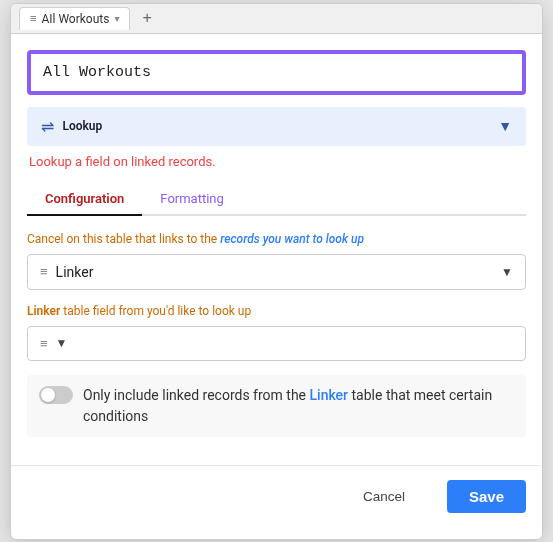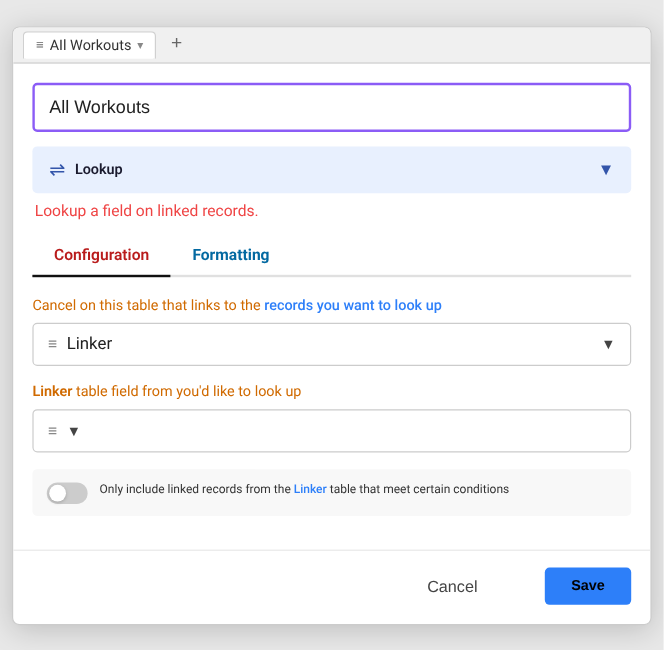--- a/index.html
+++ b/index.html
@@ -57,27 +57,28 @@
       font-size: 16px;
       color: #666;
       cursor: pointer;
       padding: 2px 6px;
     }
     .modal-body {
       padding: 16px;
     }
     .field-name-input {
       width: 100%;
-      border: 2px solid #8b5cf6;
+      border: 4px solid #8b5cf6;
       border-radius: 4px;
       padding: 10px 12px;
       font-size: 15px;
       color: #222;
       outline: none;
       margin-bottom: 12px;
+      font-family: Liberation Mono, monospace;
     }
     .lookup-header {
       background: #e8f0fe;
       border-radius: 4px;
       padding: 10px 14px;
       display: flex;
       align-items: center;
       justify-content: space-between;
       margin-bottom: 8px;
     }
@@ -107,38 +108,39 @@
     }
     .tabs-row {
       display: flex;
       border-bottom: 2px solid #e0e0e0;
       margin-bottom: 16px;
     }
     .tab {
       padding: 8px 18px;
       font-size: 13px;
       cursor: pointer;
-      color: #0369a1;
+      color: #8b5cf6;
       border-bottom: 2px solid transparent;
       margin-bottom: -2px;
-      font-weight: 700;
+      font-weight: 400;
     }
     .tab.active {
       color: #b91c1c;
       border-bottom: 2px solid #111;
       font-weight: 600;
     }
     .section-label {
       font-size: 12px;
       color: #d06a00;
       margin-bottom: 8px;
     }
     .section-label span.highlight {
       color: #2d7ff9;
       font-weight: 500;
+      font-style: italic;
     }
     .dropdown-row {
       display: flex;
       align-items: center;
       border: 1px solid #ccc;
       border-radius: 4px;
       padding: 9px 12px;
       margin-bottom: 14px;
       background: #fff;
       cursor: pointer;
@@ -180,55 +182,54 @@
       width: 14px;
       height: 14px;
       background: #fff;
       border-radius: 50%;
       position: absolute;
       top: 2px;
       left: 2px;
       box-shadow: 0 1px 3px rgba(0,0,0,0.2);
     }
     .toggle-text {
-      font-size: 10px;
+      font-size: 14px;
       color: #333;
       line-height: 1.5;
     }
     .toggle-text .highlight {
       color: #2d7ff9;
       font-weight: 500;
     }
     .footer {
       display: flex;
       justify-content: flex-end;
-      padding: 14px 16px 16px;
-      gap: 10px;
+      padding: 14px 16px 26px;
+      gap: 24px;
       border-top: 1px solid #e8e8e8;
       margin-top: 12px;
     }
     .btn-cancel {
       padding: 8px 18px;
       background: none;
       border: none;
       font-size: 13.5px;
       color: #444;
       cursor: pointer;
       border-radius: 4px;
     }
     .btn-save {
       padding: 8px 22px;
       background: #2d7ff9;
-      color: #000000;
+      color: #ffffff;
       border: none;
       border-radius: 4px;
-      font-size: 12px;
+      font-size: 15px;
       font-weight: 600;
       cursor: pointer;
-      margin-left: 28px;
     }
   </style>
 </head>
 <body>
 
 <div class="window">
 
   <div class="tab-bar">
     <div class="tab-bar-item">
       <span class="tab-bar-icon">≡</span>

